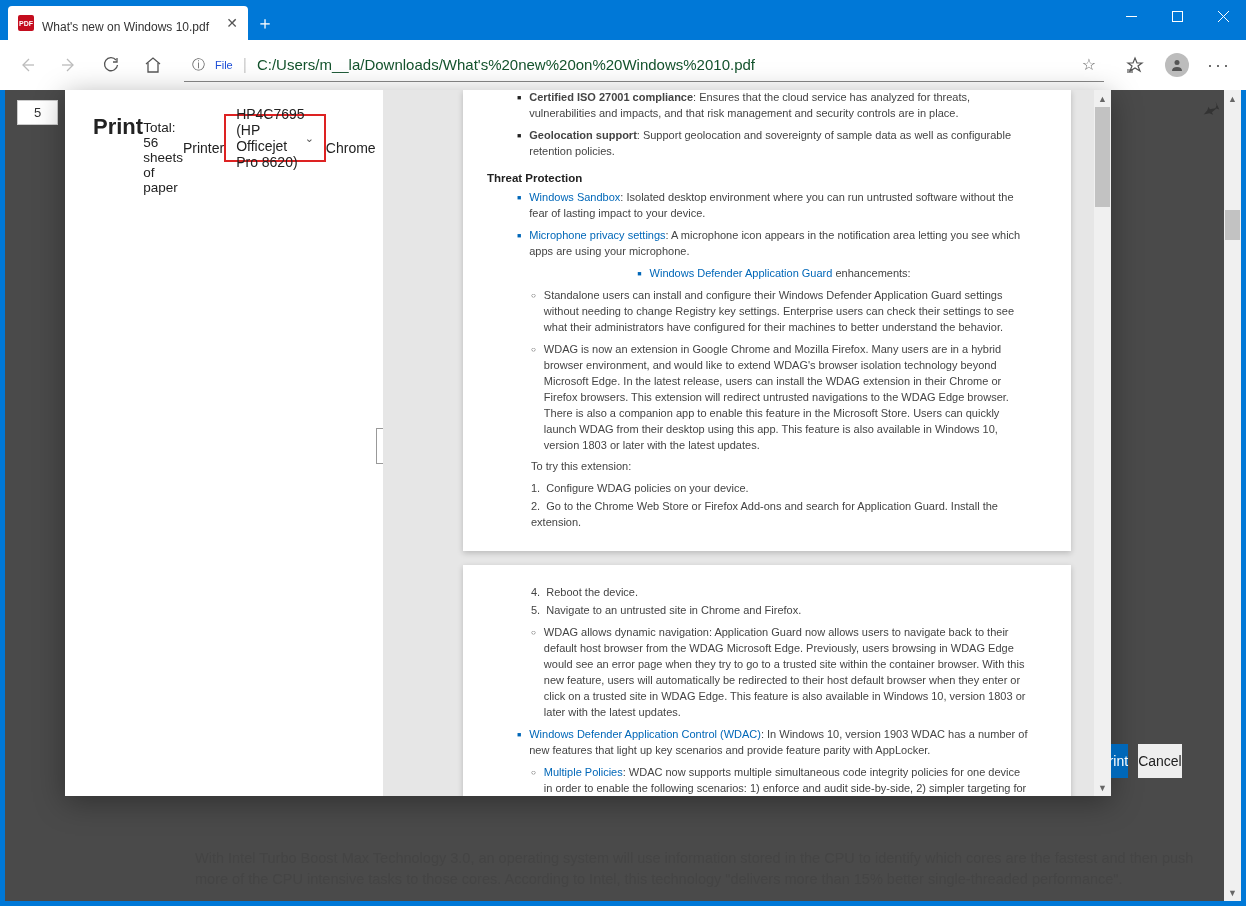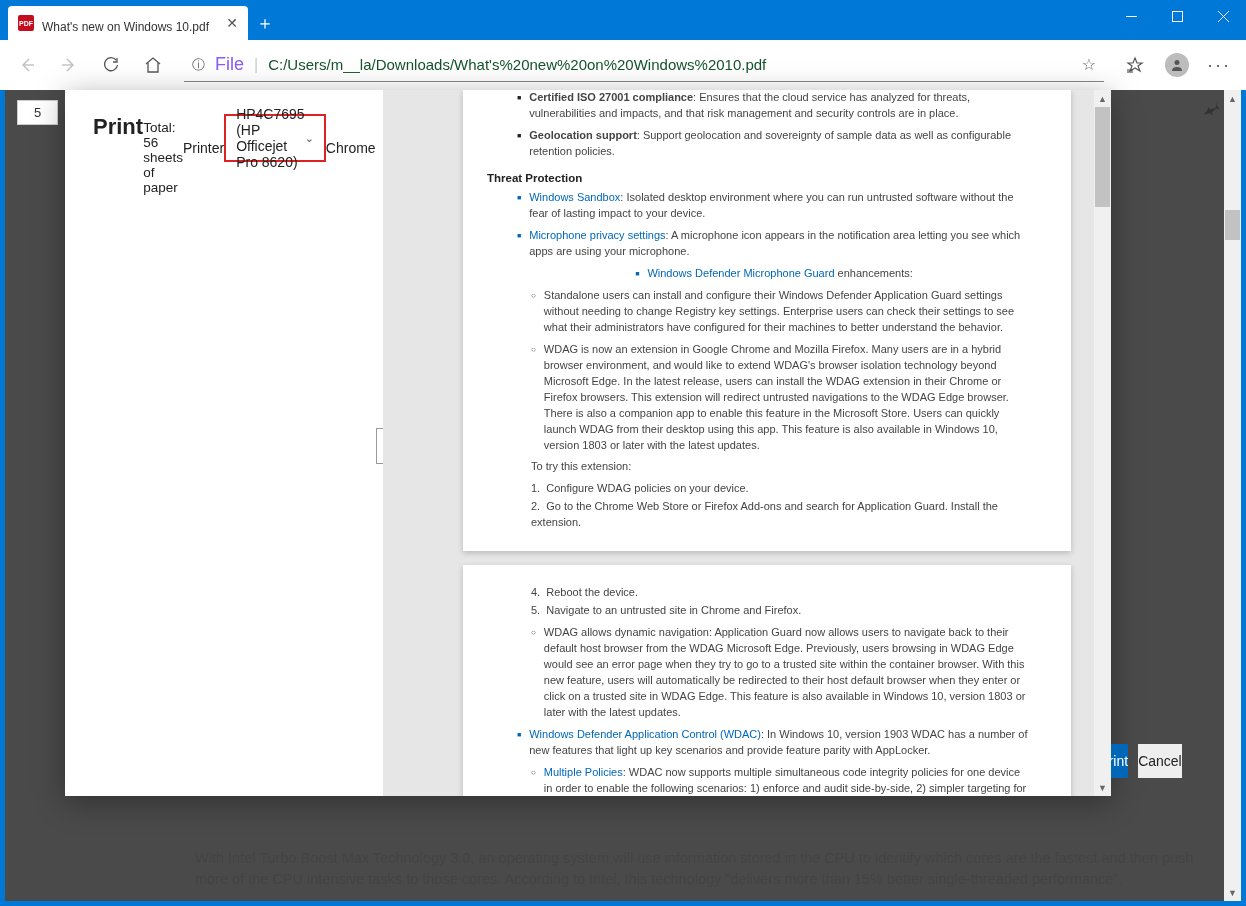--- a/index.html
+++ b/index.html
@@ -16,21 +16,21 @@
   .window-controls { margin-left: auto; display: flex; }
   .win-btn { width: 46px; height: 32px; display: flex; align-items: center; justify-content: center; color: #fff; }
   .win-btn svg { stroke: #fff; fill: none; }
 
   
   .toolbar { background: #fff; height: 50px; display: flex; align-items: center; padding: 0 8px; gap: 4px; }
   .tool-btn { width: 38px; height: 38px; display: flex; align-items: center; justify-content: center; color: #555; border-radius: 4px; }
   .tool-btn.disabled { color: #bbb; }
   .addressbar { flex: 1; display: flex; align-items: center; height: 34px; border-bottom: 1px solid #888; margin: 0 8px; gap: 10px; padding: 0 8px; }
   .addr-icon { color: #666; font-size: 13px; }
-  .addr-file { color: #8b5cf6; font-size: 18px; }
+  .addr-file { color: #1d4ed8; font-size: 11px; }
   .addr-sep { color: #ccc; }
   .addr-url { color: #14532d; font-size: 15px; }
 
   
   .content { position: absolute; top: 90px; left: 5px; right: 5px; bottom: 5px; background: #4a4a4a; }
   .pagecounter { position: absolute; top: 10px; left: 12px; background: #fff; border: 1px solid #ccc; padding: 4px 16px; font-size: 13px; color: #333; }
   .pin { position: absolute; top: 10px; right: 20px; color: #333; transform: none;}
   .vscroll { position: absolute; top: 0; right: 0; bottom: 0; width: 17px; background: #f0f0f0; }
   .vscroll-uparrow, .vscroll-downarrow { position: absolute; left:0; right:0; height:17px; display:flex; align-items:center; justify-content:center; font-size:9px; color:#666; }
   .vscroll-uparrow { top:0; } .vscroll-downarrow { bottom:0; }
@@ -241,21 +241,21 @@
             <span><b>Geolocation support</b><span>: Support geolocation and sovereignty of sample data as well as configurable retention policies.</span></span>
           </div>
         <div class="heading" style="margin-left:-30px;">Threat Protection</div>
         <div class="bullet">
             <span><a>Windows Sandbox</a><span>: Isolated desktop environment where you can run untrusted software without the fear of lasting impact to your device.</span></span>
           </div>
         <div class="bullet">
             <span><a>Microphone privacy settings</a><span>: A microphone icon appears in the notification area letting you see which apps are using your microphone.</span></span>
           </div>
         <div class="bullet">
-            <span><a>Windows Defender Microphone Guard</a><span> enhancements:</span></span>
+            <span><a>Windows Defender Application Guard</a><span> enhancements:</span></span>
           </div>
         <div class="sub">
             <span>Standalone users can install and configure their Windows Defender Application Guard settings without needing to change Registry key settings. Enterprise users can check their settings to see what their administrators have configured for their machines to better understand the behavior.</span>
           </div>
         <div class="sub">
             <span>WDAG is now an extension in Google Chrome and Mozilla Firefox. Many users are in a hybrid browser environment, and would like to extend WDAG's browser isolation technology beyond Microsoft Edge. In the latest release, users can install the WDAG extension in their Chrome or Firefox browsers. This extension will redirect untrusted navigations to the WDAG Edge browser. There is also a companion app to enable this feature in the Microsoft Store. Users can quickly launch WDAG from their desktop using this app. This feature is also available in Windows 10, version 1803 or later with the latest updates.</span>
           </div>
         <div class="indented">To try this extension:</div>
         <div class="numitem">1.&nbsp;&nbsp;<span>Configure WDAG policies on your device.</span></div>
         <div class="numitem">2.&nbsp;&nbsp;<span>Go to the Chrome Web Store or Firefox Add-ons and search for Application Guard. Install the extension.</span></div>

